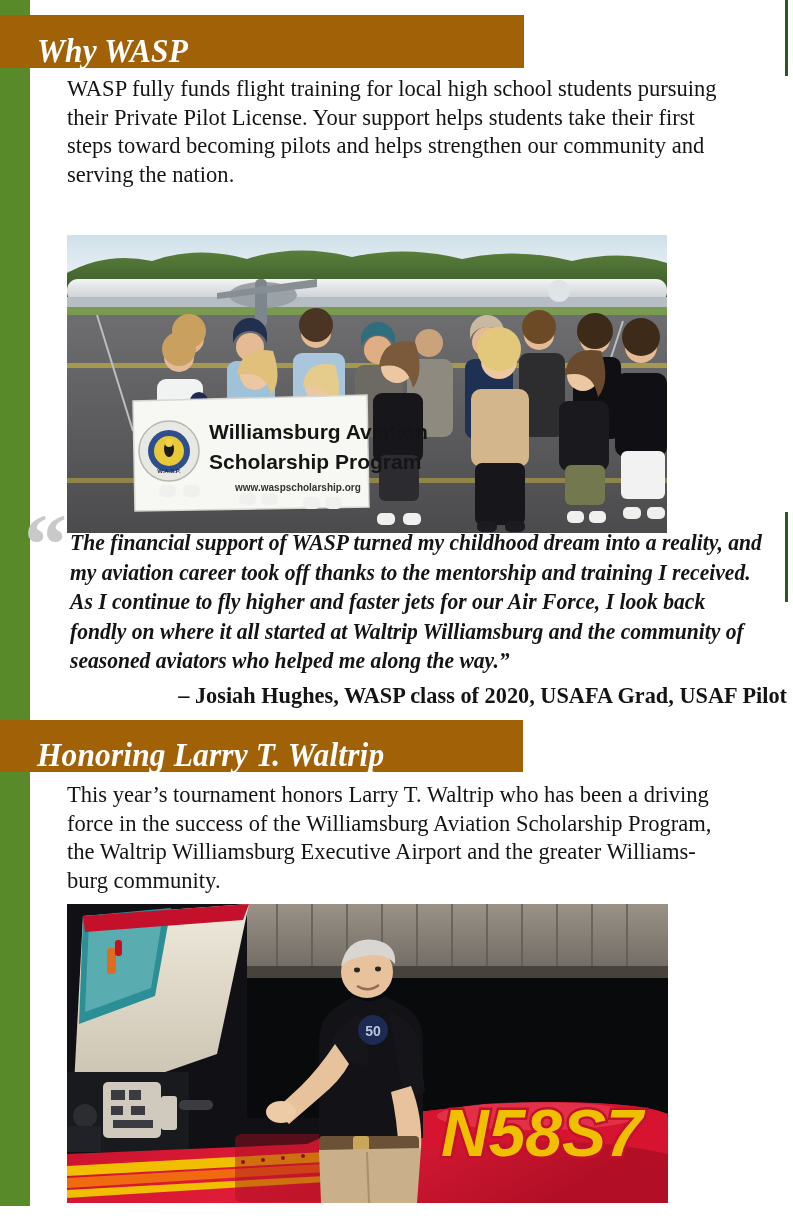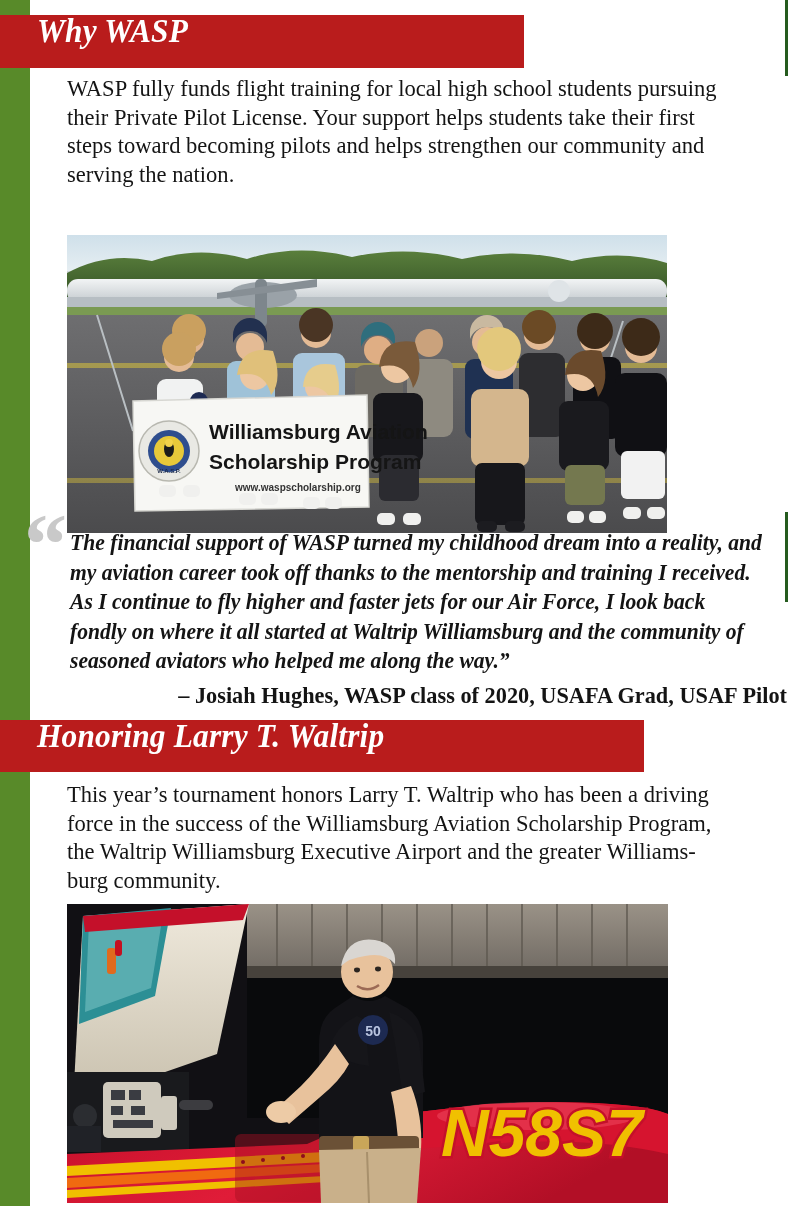--- a/index.html
+++ b/index.html
@@ -37,40 +37,40 @@
   
   .page {
     position: absolute;
     inset: 0;
     z-index: 2;
   }
 
   
   .section-header {
     position: absolute;
-    background: #b91c1c;
+    background: #a16207;
     display: flex;
-    align-items: flex-start;
+    align-items: flex-end;
     box-sizing: border-box;
     padding-left: 37px;
   }
   .section-header .title {
     color: #ffffff;
     font-family: "Liberation Serif", serif;
     font-weight: bold;
     font-style: italic;
     font-size: 33px;
     letter-spacing: 0.2px;
     line-height: 1;
     white-space: nowrap;
     transform: scaleX(0.95);
     transform-origin: left center;
   }
   #hdr-why   { left: 0px;  top: 15px;  width: 524px; height: 53px; }
-  #hdr-larry { left: 0px;  top: 720px; width: 644px; height: 52px; }
+  #hdr-larry { left: 0px;  top: 720px; width: 523px; height: 52px; }
 
   
   .body-text {
     position: absolute;
     left: 67px;
     width: 692px;
     color: #141414;
     font-size: 23.5px;
     line-height: 28.5px;
     text-align: left;

